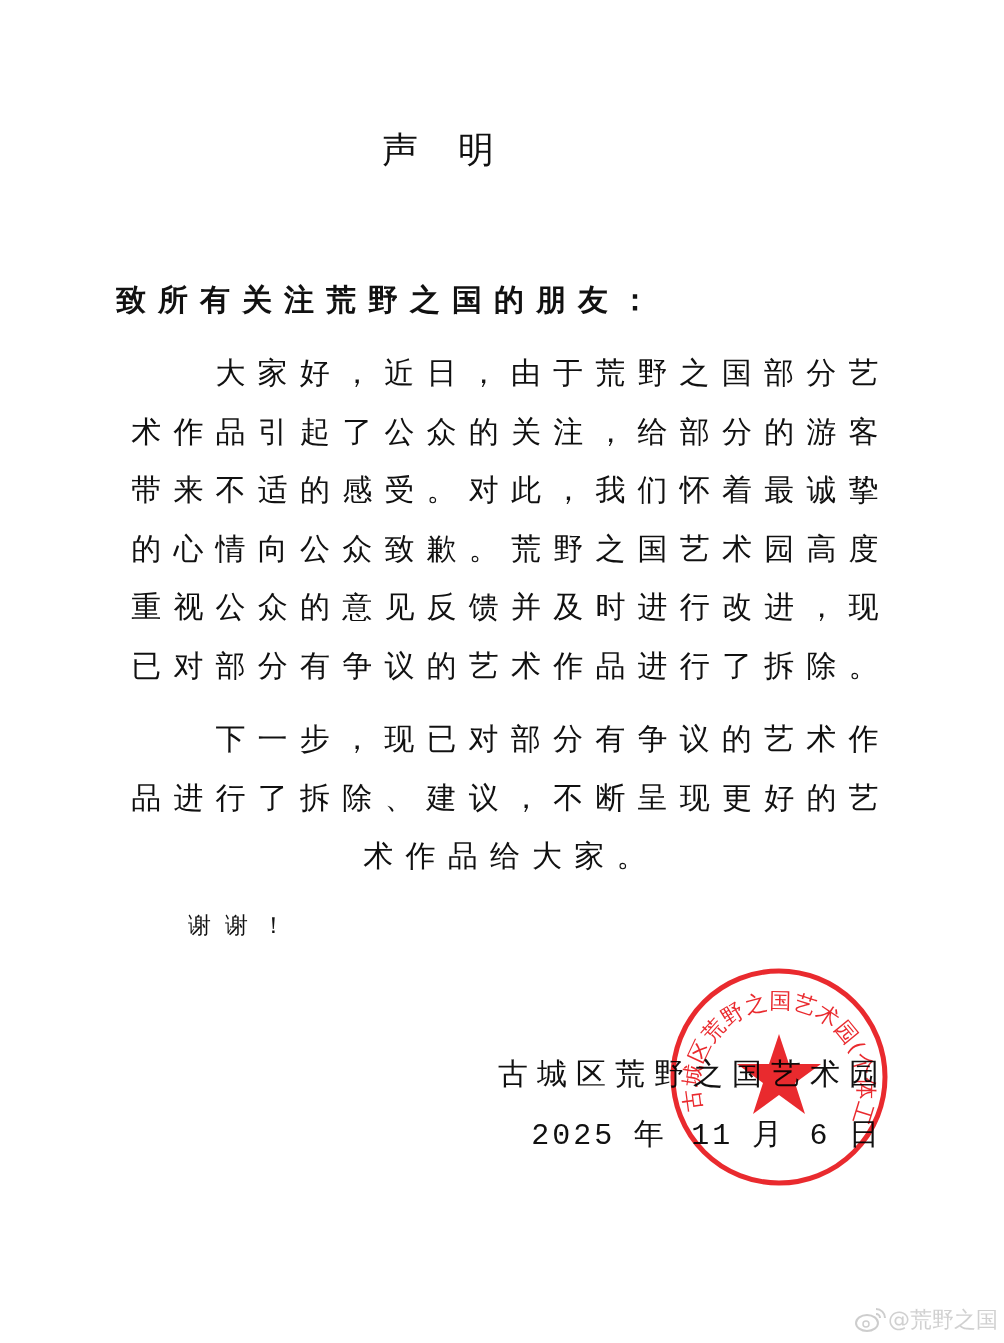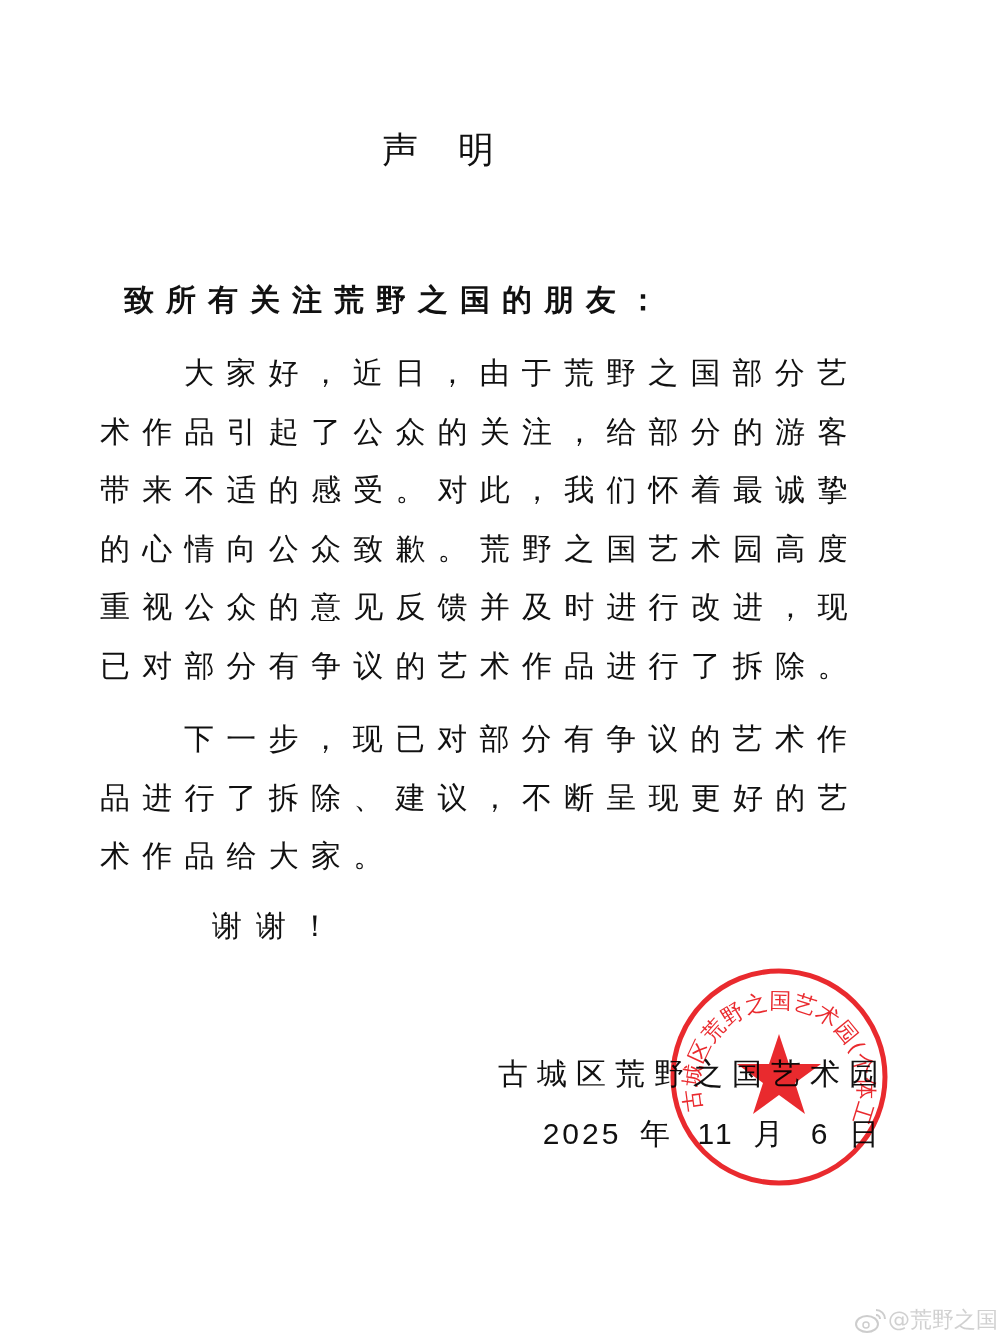--- a/index.html
+++ b/index.html
@@ -8,55 +8,56 @@
     position: relative; overflow: hidden;
     font-family: "DejaVu Serif", "Liberation Serif", serif;
     color: #111111;
   }
   .title {
     position: absolute; left: 0; width: 876px; top: 122px;
     text-align: center; font-size: 36px; letter-spacing: 40px; text-indent: 40px;
     line-height: 56px;
   }
   .salutation {
-    position: absolute; left: 124px; top: 276px;
+    position: absolute; left: 116px; top: 276px;
     font-size: 30px; font-weight: bold; letter-spacing: 12px; line-height: 48px;
     font-family: "DejaVu Sans", sans-serif;
   }
   .para {
-    position: absolute; left: 100px; width: 790px;
+    position: absolute; left: 116px; width: 790px;
     font-size: 30px; letter-spacing: 12.2px; line-height: 58.5px;
     text-indent: 84px; word-break: break-all;
     font-family: "DejaVu Sans", sans-serif;
+    text-align: center;
   }
   .p1 { top: 344px; }
   .p2 { top: 710px; }
   .thanks {
-    position: absolute; left: 212px; top: 902px;
-    font-size: 30px; letter-spacing: 14px; line-height: 48px;
+    position: absolute; left: 188px; top: 902px;
+    font-size: 23px; letter-spacing: 14px; line-height: 48px;
     font-family: Liberation Serif, serif;
   }
   .org {
     position: absolute; right: 116px; top: 1050px;
     font-size: 30px; letter-spacing: 9px; line-height: 48px;
     font-family: "DejaVu Sans", sans-serif; text-align: right;
   }
   .date {
     position: absolute; right: 116px; top: 1110px;
     font-size: 30px; letter-spacing: 9px; line-height: 48px;
     font-family: "DejaVu Sans", sans-serif; text-align: right;
   }
-  .date .num { font-family: Liberation Sans, sans-serif; letter-spacing: 3px; }
+  .date .num { font-family: Liberation Mono, monospace; letter-spacing: 3px; }
   .stamp {
     position: absolute; left: 668px; top: 966px; width: 222px; height: 222px;
     mix-blend-mode: multiply; opacity: 0.92;
   }
   .watermark {
     position: absolute; right: 6px; bottom: 8px;
-    display: flex; align-items: center; 
+    display: flex; 
     color: rgba(200,200,200,0.85); font-size: 22px;
     font-family: "DejaVu Sans", sans-serif;
   }
   .watermark svg { width: 34px; height: 28px; }
 </style>
 </head>
 <body>
 
 <div class="title">声明</div>
 

